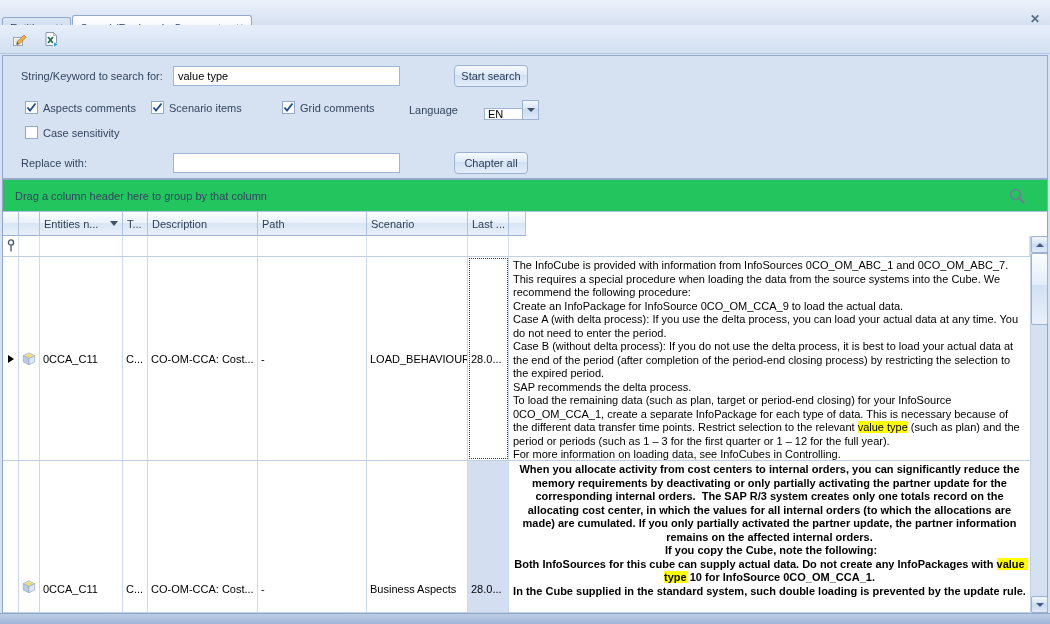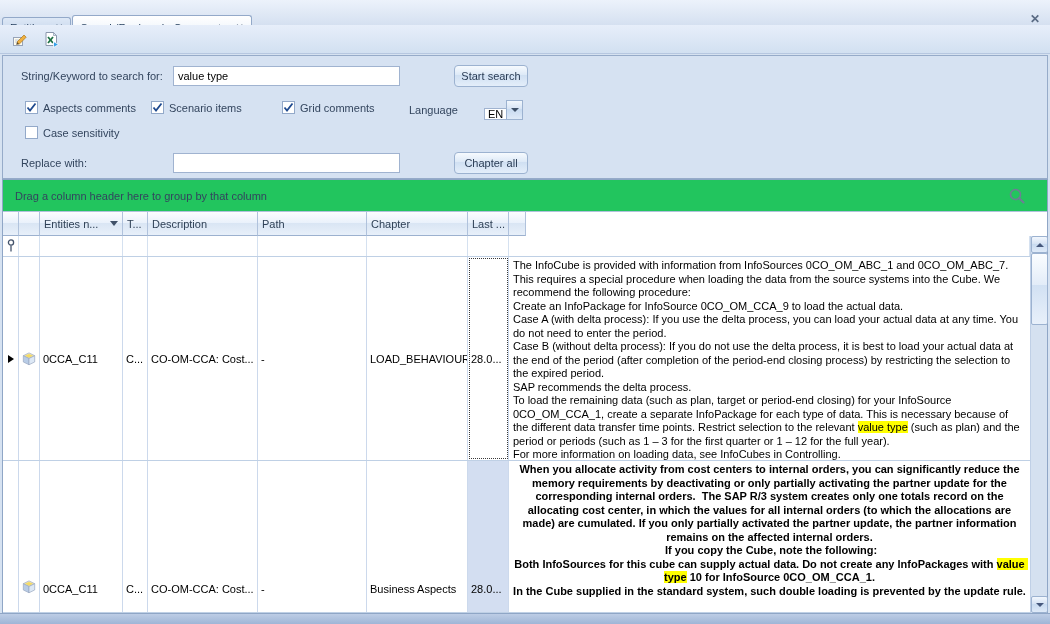--- a/index.html
+++ b/index.html
@@ -33,21 +33,21 @@
   .sp-label { position:absolute; white-space:nowrap; }
   .sp-input { position:absolute; height:20px; border:1px solid #a0b3d0; background:#fff;
     font-family:"Liberation Sans",sans-serif; font-size:11px; padding:0 4px; color:#000; }
   .sp-btn { position:absolute; height:22px; border:1px solid #9cb2d0; border-radius:4px;
     background:linear-gradient(#f6fafe,#dde9f7 45%,#cfdff2 45%,#e4eefa);
     font-family:"Liberation Sans",sans-serif; font-size:11px; color:#2a3c55; }
   .cb { position:absolute; width:13px; height:13px; background:#fff; border:1px solid #93a9c9; }
   .cb svg { display:none; margin:-1px 0 0 -1px; }
   .cb.checked svg { display:block; }
   .combo { position:absolute; display:flex; height:20px; }
-  .combo-text { width:22px; background:#fff; border:1px solid #a0b3d0; border-right:none;
+  .combo-text { width:38px; background:#fff; border:1px solid #a0b3d0; border-right:none;
     display:flex; align-items:center; padding-left:3px; color:#000;margin-top:8px; }
   .combo-btn { width:17px; border:1px solid #9cb2d0;
     background:linear-gradient(#f2f7fd,#d6e3f4 45%,#c7daf0 45%,#dfeaf8);
     display:flex; align-items:center; justify-content:center; }
   .arr-down { width:0; height:0; border-left:4px solid transparent; border-right:4px solid transparent;
     border-top:4px solid #3f5068; }
 
   
   .grid { position:absolute; left:2px; top:179px; width:1046px; height:435px;
     background:#fff; border:1px solid #8fa6c6; }
@@ -193,21 +193,21 @@
         <div class="hcell" style="width: 25px;">
           <span>T...</span>
         </div>
         <div class="hcell" style="width: 110px;">
           <span>Description</span>
         </div>
         <div class="hcell" style="width: 109px;">
           <span>Path</span>
         </div>
         <div class="hcell" style="width: 101px;">
-          <span>Chapter</span>
+          <span>Scenario</span>
         </div>
         <div class="hcell" style="width: 41px;">
           <span>Last ...</span>
         </div>
         <div class="hcell" style="width: 17px;"></div>
       </div>
     <div class="frow">
         <div class="fcell" style="width: 16px;">
           <svg width="10" height="16" viewBox="0 0 10 16">
     <circle cx="5" cy="4.5" r="2.6" fill="none" stroke="#44546c" stroke-width="1.3"></circle>

